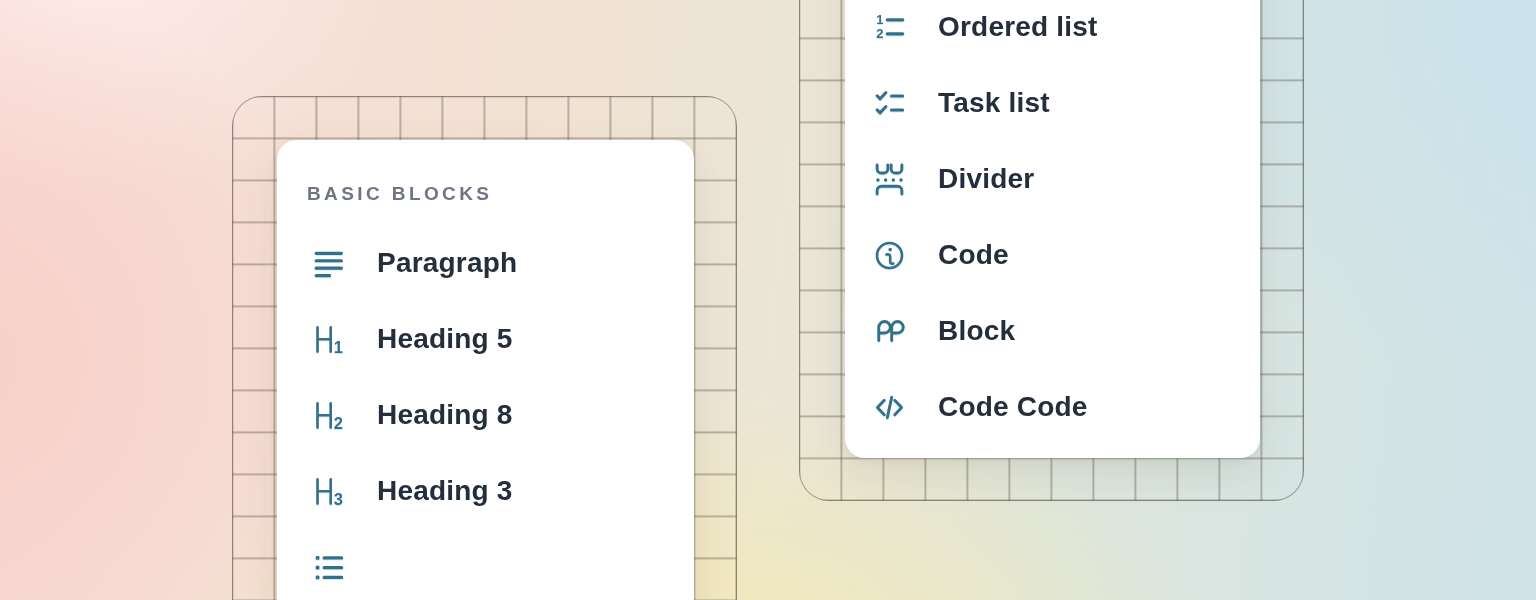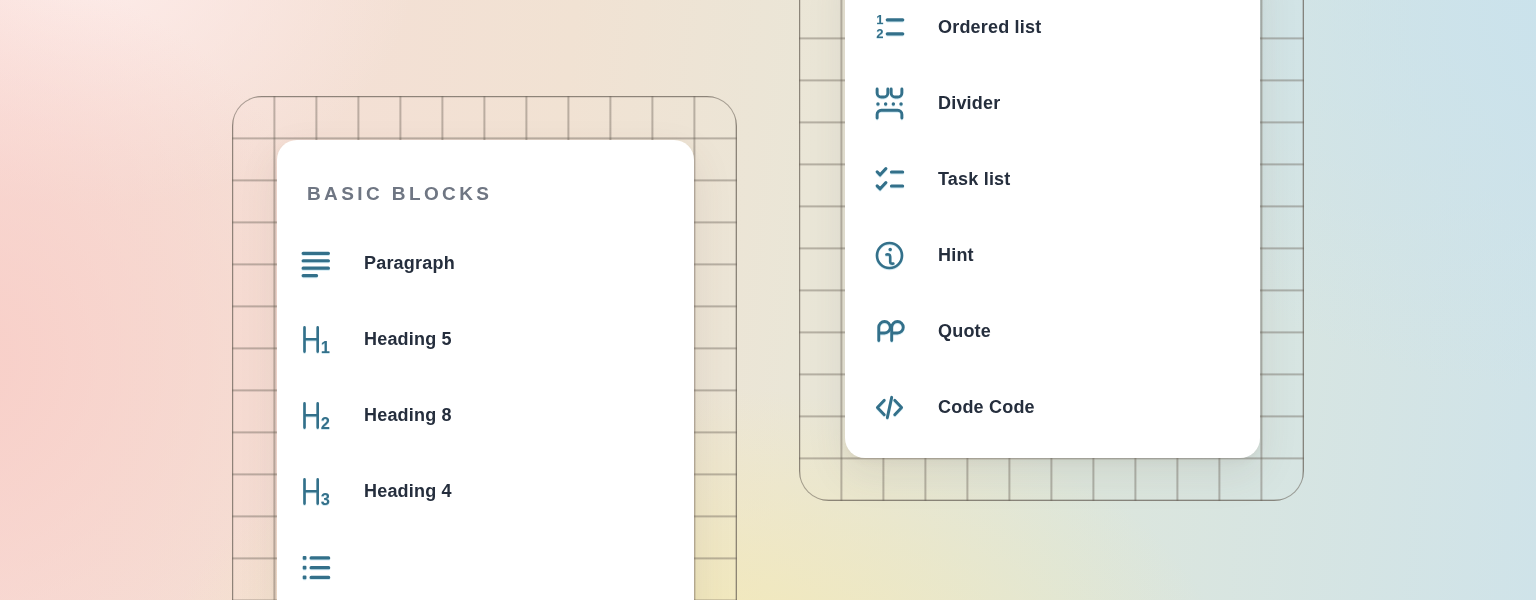--- a/index.html
+++ b/index.html
@@ -32,27 +32,27 @@
   .card-left{ left:277px; top:140px; width:417px; height:516px; }
   .card-right{ left:845px; top:-50px; width:415px; height:508px; }
   .section-label{
     margin:44px 0 0 30px; height:20px; line-height:20px;
     font-size:19px; font-weight:700; letter-spacing:3.4px;
     color:var(--section-color,#6f7683);
   }
   .card-left .menu-list{ margin-top:21px; }
   .card-right .menu-list{ margin-top:39px; }
   .menu-item{
-    height:76px; display:flex; align-items:center; padding-left:22px; cursor:pointer;
+    height:76px; display:flex; align-items:center; padding-left:35px; cursor:pointer;
   }
   .card-right .menu-item{ padding-left:28px; }
   .icon{ width:33px; height:33px; flex:0 0 33px; color:var(--icon-color,#33708a); display:flex; align-items:center; justify-content:center; }
   .icon svg{ width:33px; height:33px; display:block; filter:drop-shadow(0 1.6px 0 rgba(170,215,232,.55)); }
   .label{
-    margin-left:32px; font-size:18px; font-weight:700; letter-spacing:.2px;
+    margin-left:32px; font-size:28px; font-weight:700; letter-spacing:.2px;
     color:var(--label-color,#252e3d);
   }
 </style>
 </head>
 <body>
 
 <div class="stage">
   <div class="grid-panel left"></div>
   <div class="grid-panel right"></div>
 
@@ -88,21 +88,21 @@
     <span class="label">Heading 8</span>
   </div>
 
   <div class="menu-item">
     <span class="icon">
             <svg viewBox="0 0 24 24" fill="none" stroke="currentColor" stroke-width="1.9" stroke-linecap="round">
               <path d="M4 3.2 V20.8 M4 11.8 H13.6 M13.6 3.2 V20.8"></path>
               <text x="15.8" y="21.6" font-size="12" font-weight="bold" fill="currentColor" stroke="none" font-family="Liberation Sans, sans-serif">3</text>
             </svg>
           </span>
-    <span class="label">Heading 4</span>
+    <span class="label">Heading 3</span>
   </div>
 
   <div class="menu-item">
     <span class="icon">
             <svg viewBox="0 0 24 24" fill="none" stroke="currentColor" stroke-width="2.3" stroke-linecap="round">
               <rect x="2.7" y="3.7" width="2.7" height="2.7" rx="0.7" fill="currentColor" stroke="none"></rect>
               <rect x="2.7" y="10.8" width="2.7" height="2.7" rx="0.7" fill="currentColor" stroke="none"></rect>
               <rect x="2.7" y="17.9" width="2.7" height="2.7" rx="0.7" fill="currentColor" stroke="none"></rect>
               <path d="M8.8 5 H21.6 M8.8 12.1 H21.6 M8.8 19.2 H21.6"></path>
             </svg>
@@ -119,61 +119,61 @@
               <text x="2.4" y="9.6" font-size="9.5" font-weight="bold" fill="currentColor" stroke="none" font-family="Liberation Sans, sans-serif">1</text>
               <text x="2.4" y="19.8" font-size="9.5" font-weight="bold" fill="currentColor" stroke="none" font-family="Liberation Sans, sans-serif">2</text>
               <path d="M10.4 6.4 H21.6 M10.4 16.6 H21.6"></path>
             </svg>
           </span>
     <span class="label">Ordered list</span>
   </div>
 
   <div class="menu-item">
     <span class="icon">
+            <svg viewBox="0 0 24 24" fill="none" stroke="currentColor" stroke-width="2.2" stroke-linecap="round" stroke-linejoin="round">
+              <path d="M3 6.4 l2.2 2.2 4.2 -4.6 M13.4 6.6 H21.6 M3 16.6 l2.2 2.2 4.2 -4.6 M13.4 16.8 H21.6"></path>
+            </svg>
+          </span>
+    <span class="label">Task list</span>
+  </div>
+
+  <div class="menu-item">
+    <span class="icon">
             <svg viewBox="0 0 24 24" fill="none" stroke="currentColor" stroke-width="2.1" stroke-linecap="round">
               <path d="M3 1.4 v2.9 a3 3 0 0 0 3 3 h1.8 a3 3 0 0 0 3 -3 V1.4"></path>
               <path d="M13.2 1.4 v2.9 a3 3 0 0 0 3 3 h1.8 a3 3 0 0 0 3 -3 V1.4"></path>
               <circle cx="3.6" cy="12.4" r="1.25" fill="currentColor" stroke="none"></circle>
               <circle cx="9.2" cy="12.4" r="1.25" fill="currentColor" stroke="none"></circle>
               <circle cx="14.8" cy="12.4" r="1.25" fill="currentColor" stroke="none"></circle>
               <circle cx="20.4" cy="12.4" r="1.25" fill="currentColor" stroke="none"></circle>
               <path d="M3 22.6 v-2.7 a3 3 0 0 1 3 -3 h12 a3 3 0 0 1 3 3 v2.7"></path>
             </svg>
           </span>
     <span class="label">Divider</span>
   </div>
 
   <div class="menu-item">
     <span class="icon">
-            <svg viewBox="0 0 24 24" fill="none" stroke="currentColor" stroke-width="2.2" stroke-linecap="round" stroke-linejoin="round">
-              <path d="M3 6.4 l2.2 2.2 4.2 -4.6 M13.4 6.6 H21.6 M3 16.6 l2.2 2.2 4.2 -4.6 M13.4 16.8 H21.6"></path>
-            </svg>
-          </span>
-    <span class="label">Task list</span>
-  </div>
-
-  <div class="menu-item">
-    <span class="icon">
             <svg viewBox="0 0 24 24" fill="none" stroke="currentColor" stroke-width="1.9" stroke-linecap="round">
               <circle cx="12" cy="12" r="9.1"></circle>
               <circle cx="12.5" cy="7.7" r="1.25" fill="currentColor" stroke="none"></circle>
               <path d="M9.8 11.3 c1.7 -0.5 2.7 0.3 2.7 1.6 v3.6 c0 1.2 0.8 1.7 2.3 1.3"></path>
             </svg>
           </span>
-    <span class="label">Hint</span>
+    <span class="label">Code</span>
   </div>
 
   <div class="menu-item">
     <span class="icon">
             <svg viewBox="0 0 24 24" fill="none" stroke="currentColor" stroke-width="2.1" stroke-linecap="round" stroke-linejoin="round">
               <path d="M4.2 18.6 V8.9 a4.2 4.2 0 1 1 8.4 0 a4.2 4.2 0 0 1 -4.2 4.2 H4.2"></path>
               <path d="M13.6 18.6 V8.9 a4.2 4.2 0 1 1 8.4 0 a4.2 4.2 0 0 1 -4.2 4.2 H13.6"></path>
             </svg>
           </span>
-    <span class="label">Quote</span>
+    <span class="label">Block</span>
   </div>
 
   <div class="menu-item">
     <span class="icon">
             <svg viewBox="0 0 24 24" fill="none" stroke="currentColor" stroke-width="2.1" stroke-linecap="round" stroke-linejoin="round">
               <path d="M8.2 6.8 L3.2 12 l5 5.2 M15.8 6.8 L20.8 12 l-5 5.2 M13.6 4.6 L10.4 19.4"></path>
             </svg>
           </span>
     <span class="label">Code Code</span>
   </div>

